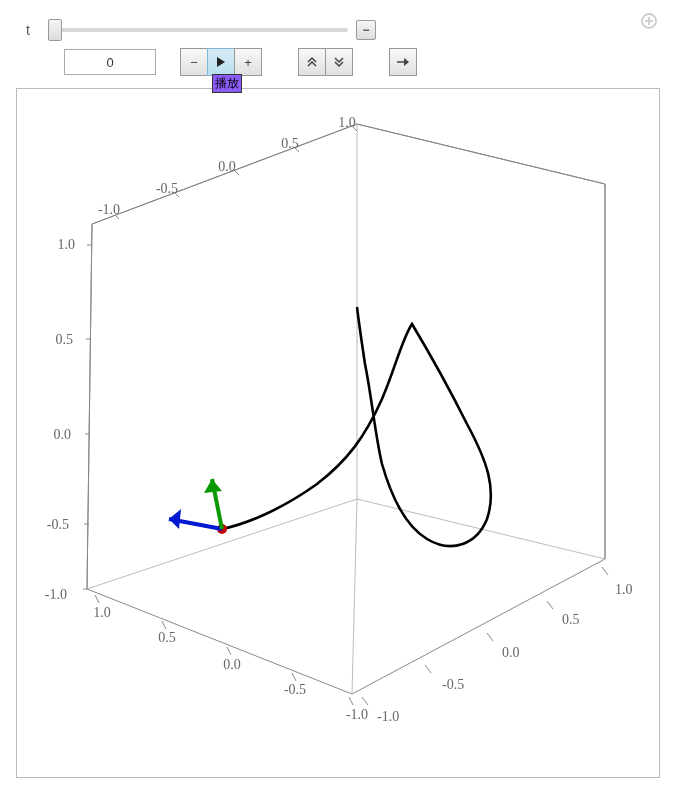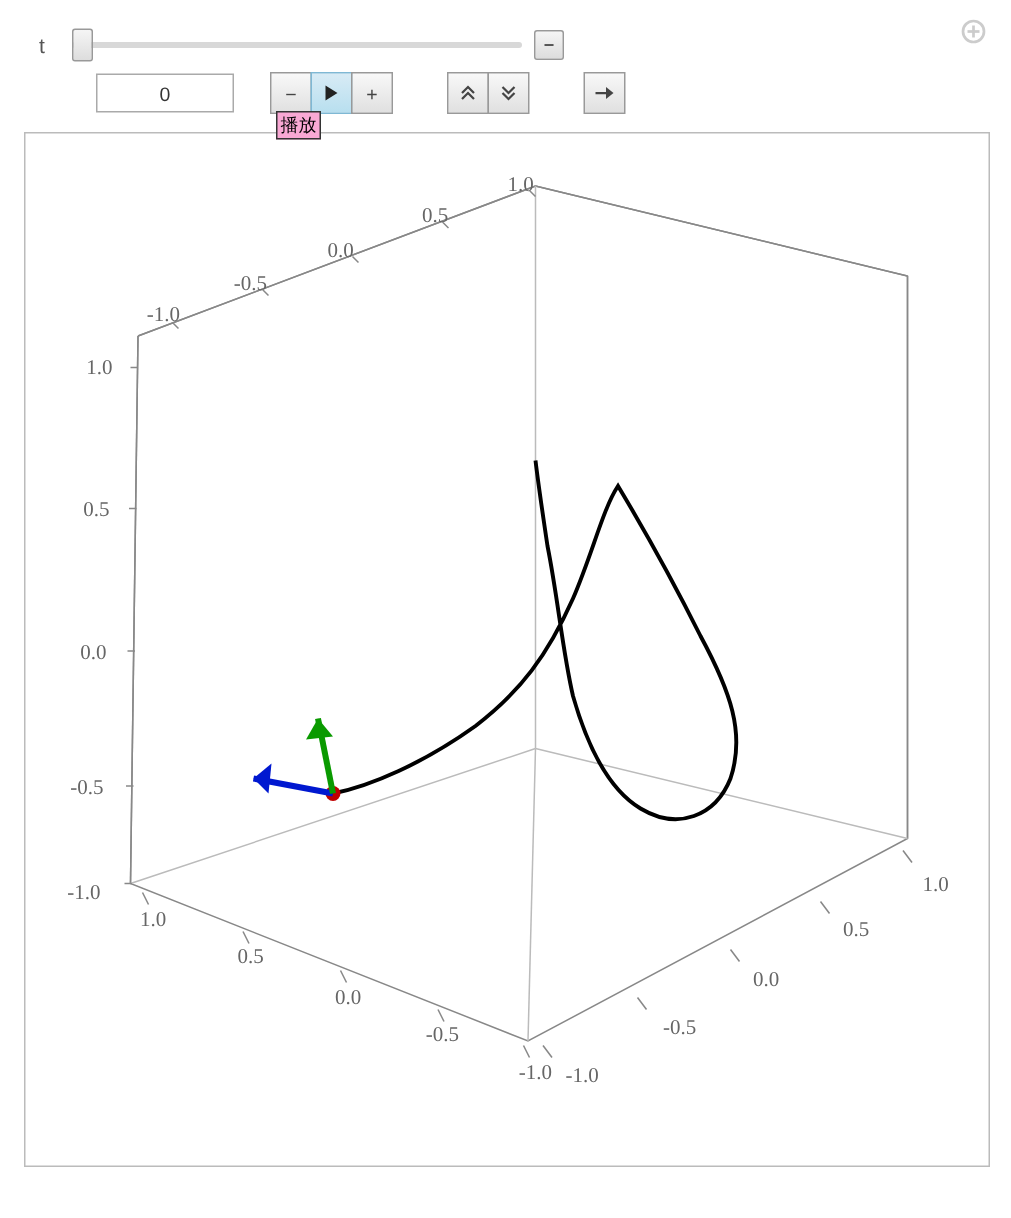--- a/index.html
+++ b/index.html
@@ -103,23 +103,23 @@
     font-size:13px;
   }
   .btn.play {
     background: linear-gradient(#d8ebf5,#b8dfef);
     border-color:#7fb8d4;
   }
   .btn + .btn { margin-left: -1px; }
   .btn-group-sep { width: 6px; }
   .tooltip {
     position: absolute;
-    left: 176px;
+    left: 204px;
     top: 30px;
-    background: #f9a8d4;
+    background: #8b5cf6;
     border: 1px solid #333;
     padding: 0px 2px;
     font-size: 12px;
     color: #000;
     z-index: 10;
   }
   .plot-frame {
     margin: 4px 8px 8px 8px;
     border: 1px solid #bbb;
     background: #fff;

